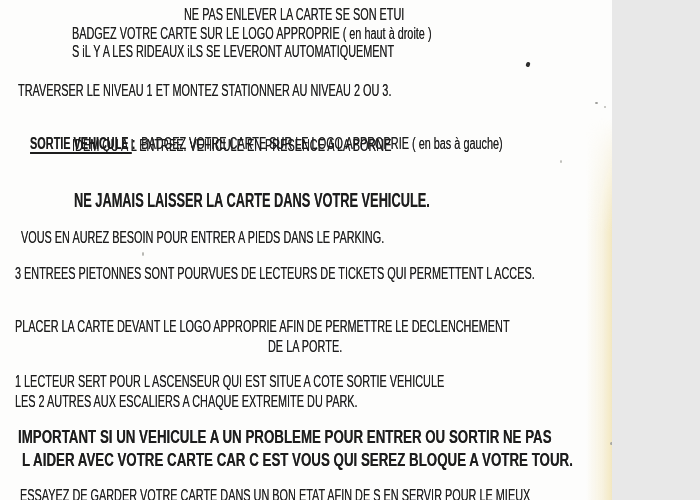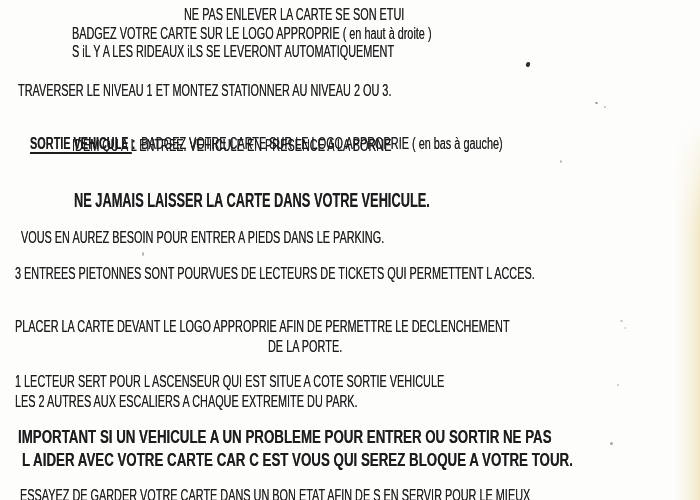--- a/index.html
+++ b/index.html
@@ -1,18 +1,18 @@
 <!DOCTYPE html>
 <html style="--paper: #fdfdfc; --ink: #1d1d1d; --edge-tint: #f0e3b6;"><head>
 <meta charset="utf-8">
 <style>
   html,body{margin:0;padding:0;background:#e8e8e8;}
   .page{
     position:relative;
-    width:700px;height:500px;
+    width:612px;height:500px;
     background:var(--paper,#fdfdfc);
     overflow:hidden;
     font-family:"Liberation Sans",sans-serif;
     color:var(--ink,#1d1d1d);
   }
   .ln{
     position:absolute;
     white-space:pre;
     line-height:1;
     transform-origin:0 0;

